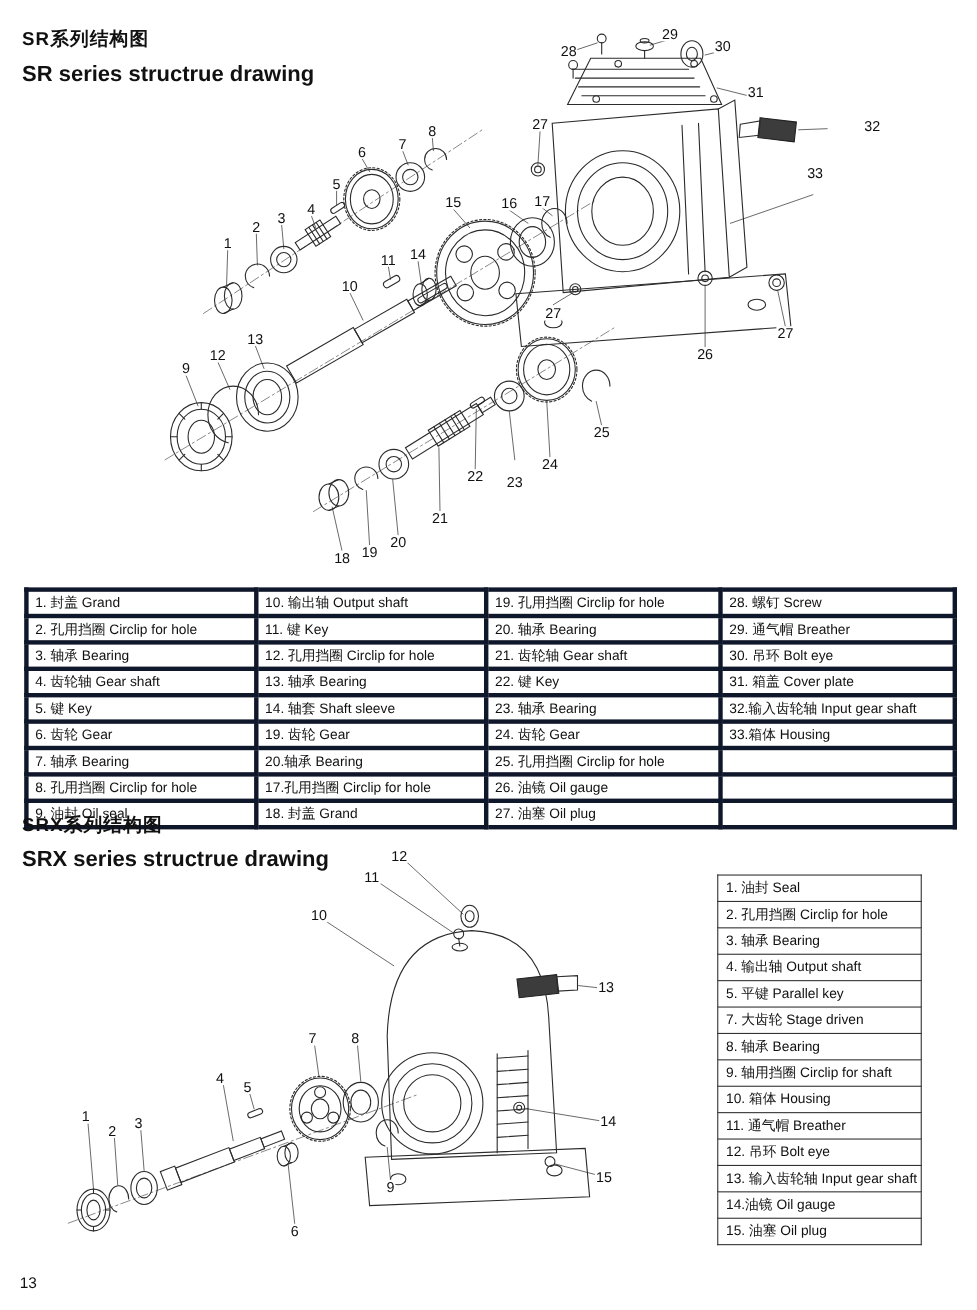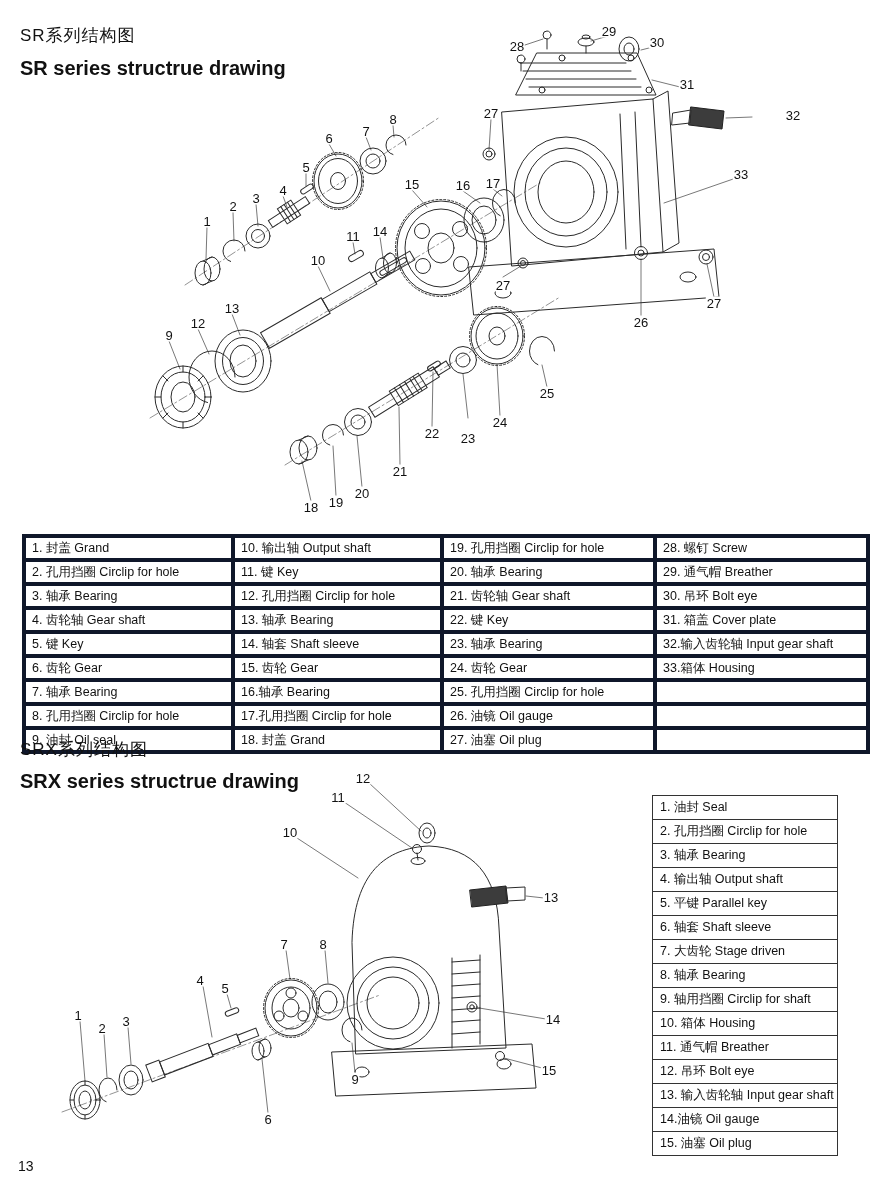--- a/index.html
+++ b/index.html
@@ -1,19 +1,19 @@
 <!DOCTYPE html>
 <html><head>
 <meta charset="utf-8">
 <style>
   html,body{margin:0;padding:0;background:#fff;}
   body{font-family:"Liberation Sans","DejaVu Sans",sans-serif;color:#111;}
   .page{position:relative;width:888px;height:1191px;background:#fff;overflow:hidden;}
   .abs{position:absolute;}
-  .title-zh{font-size:17px;font-weight:400;letter-spacing:1px;}
+  .title-zh{font-size:17px;font-weight:700;letter-spacing:1px;}
   .title-en{font-size:20px;font-weight:700;}
   
   svg .ln{stroke:#2b2b2b;fill:none;stroke-width:1;stroke-linecap:round;}
   svg .leader{stroke:#555;stroke-width:0.8;fill:none;}
   svg .dash{stroke:#777;stroke-width:0.8;fill:none;stroke-dasharray:9 3 2 3;}
   svg .teeth{stroke-dasharray:2 2;}
   svg .fillD{fill:#3c3c3c;stroke:#222;}
   
   .co{position:absolute;transform:translate(-50%,-50%);font-size:13px;line-height:1;color:#111;background:#fff;padding:0 1px;white-space:nowrap;}
   
@@ -329,21 +329,21 @@
   <span class="co" style="left: 517px; top: 46px;">28</span>
 
   <span class="co" style="left: 609px; top: 31px;">29</span>
 
   <span class="co" style="left: 657px; top: 42px;">30</span>
 
   <span class="co" style="left: 687px; top: 84px;">31</span>
 
   <span class="co" style="left: 753px; top: 115px; margin-left: 40px;">32</span>
 
-  <span class="co" style="left: 741px; top: 174px;">33</span>
+  <span class="co" style="left: 741px; top: 157px;">33</span>
 </div>
   <div class="abs" style="left:0;top:0;width:888px;height:1191px">
   <span class="co" style="left: 78px; top: 1015px;">1</span>
 
   <span class="co" style="left: 102px; top: 1028px;">2</span>
 
   <span class="co" style="left: 126px; top: 1021px;">3</span>
 
   <span class="co" style="left: 200px; top: 980px;">4</span>
 
@@ -411,28 +411,28 @@
 
   <tr>
     <td>5. 键 Key</td>
     <td>14. 轴套 Shaft sleeve</td>
     <td>23. 轴承 Bearing</td>
     <td>32.输入齿轮轴 Input gear shaft</td>
   </tr>
 
   <tr>
     <td>6. 齿轮 Gear</td>
-    <td>15. 齿轮 Gear</td>
+    <td>19. 齿轮 Gear</td>
     <td>24. 齿轮 Gear</td>
     <td>33.箱体 Housing</td>
   </tr>
 
   <tr>
     <td>7. 轴承 Bearing</td>
-    <td>16.轴承 Bearing</td>
+    <td>20.轴承 Bearing</td>
     <td>25. 孔用挡圈 Circlip for hole</td>
     <td></td>
   </tr>
 
   <tr>
     <td>8. 孔用挡圈 Circlip for hole</td>
     <td>17.孔用挡圈 Circlip for hole</td>
     <td>26. 油镜 Oil gauge</td>
     <td></td>
   </tr>
@@ -464,23 +464,20 @@
   </tr>
 
   <tr>
     <td>4. 输出轴 Output shaft</td>
   </tr>
 
   <tr>
     <td>5. 平键 Parallel key</td>
   </tr>
 
-  <tr>
-    <td>6. 轴套 Shaft sleeve</td>
-  </tr>
 
   <tr>
     <td>7. 大齿轮 Stage driven</td>
   </tr>
 
   <tr>
     <td>8. 轴承 Bearing</td>
   </tr>
 
   <tr>

